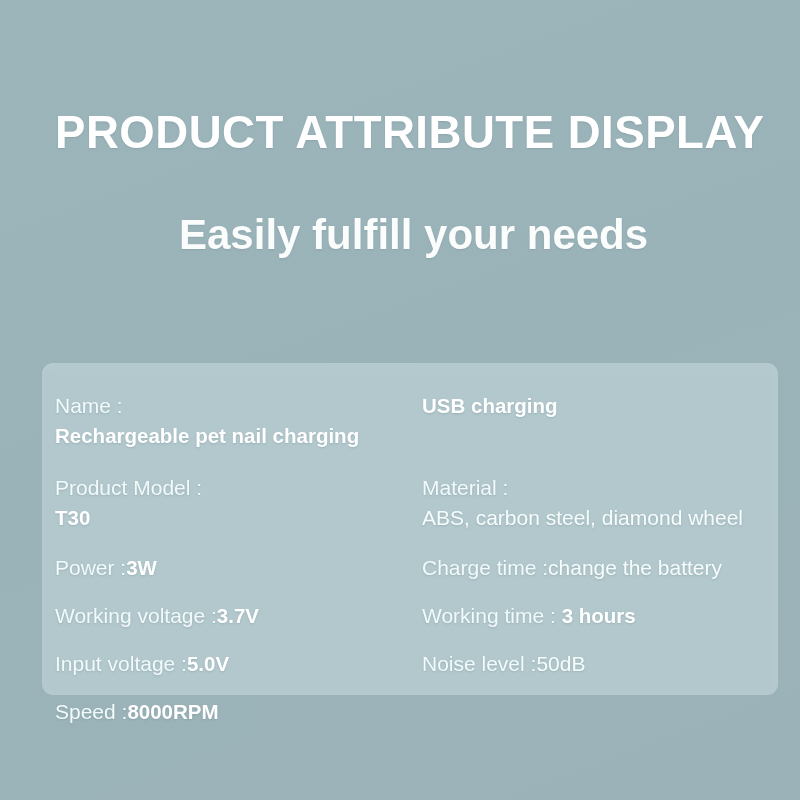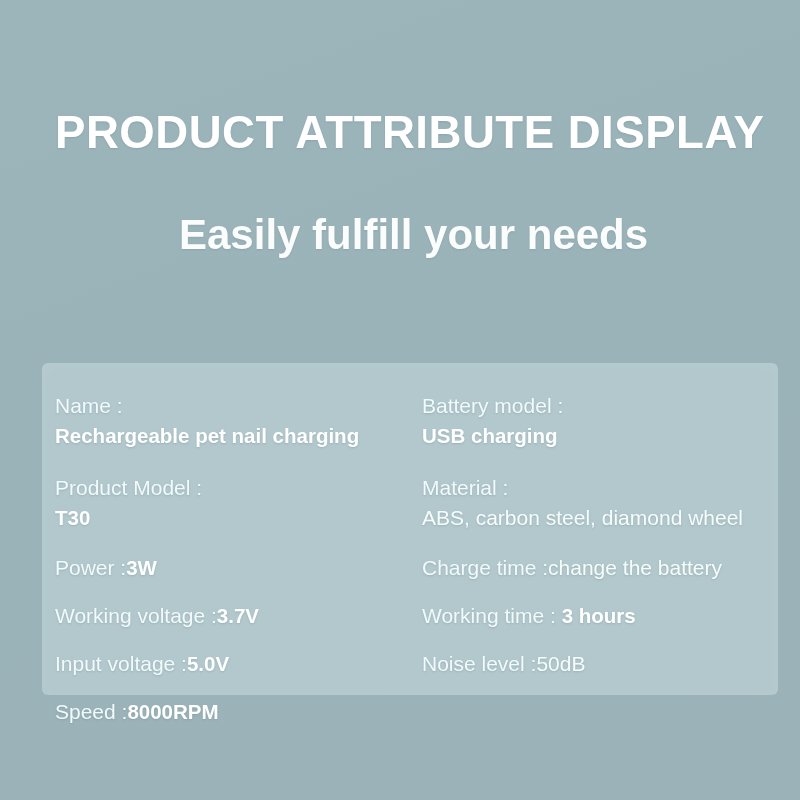--- a/index.html
+++ b/index.html
@@ -46,21 +46,21 @@
     text-shadow: 0 1px 2px rgba(90,120,126,0.22);
   }
 
   
   #spec-card {
     position: absolute;
     left: 42px;
     top: 363px;
     width: 736px;
     height: 332px;
-    border-radius: 6px;
+    border-radius: 11px;
     background: rgba(236, 250, 252, 0.30);
     box-shadow: 0 2px 14px rgba(255,255,255,0.07) inset;
   }
 
   .col {
     position: absolute;
     top: 0;
   }
   #col-left  { left: 13px; width: 370px; }
   #col-right { left: 380px; width: 356px; }
@@ -111,21 +111,20 @@
           <span class="label">Product Model :</span>
           <span class="value bold">T30</span>
         </div>
         <div class="spec-row inline" style="top: 190px;"><span class="label">Power :</span><span class="value bold">3W</span></div>
         <div class="spec-row inline" style="top: 238px;"><span class="label">Working voltage :</span><span class="value bold">3.7V</span></div>
         <div class="spec-row inline" style="top: 286px;"><span class="label">Input voltage :</span><span class="value bold">5.0V</span></div>
         <div class="spec-row inline" style="top: 334px;"><span class="label">Speed :</span><span class="value bold">8000RPM</span></div>
       </div>
     <div class="col" id="col-right">
         <div class="spec-row stacked" style="top: 28px;">
-          <span class="label">Battery model :</span>
           <span class="value bold">USB charging</span>
         </div>
         <div class="spec-row stacked" style="top: 110px;">
           <span class="label">Material :</span>
           <span class="value">ABS, carbon steel, diamond wheel</span>
         </div>
         <div class="spec-row inline" style="top: 190px;"><span class="label">Charge time :</span><span class="value">change the battery</span></div>
         <div class="spec-row inline" style="top: 238px;"><span class="label">Working time : </span><span class="value bold">3 hours</span></div>
         <div class="spec-row inline" style="top: 286px;"><span class="label">Noise level :</span><span class="value">50dB</span></div>
       </div>

